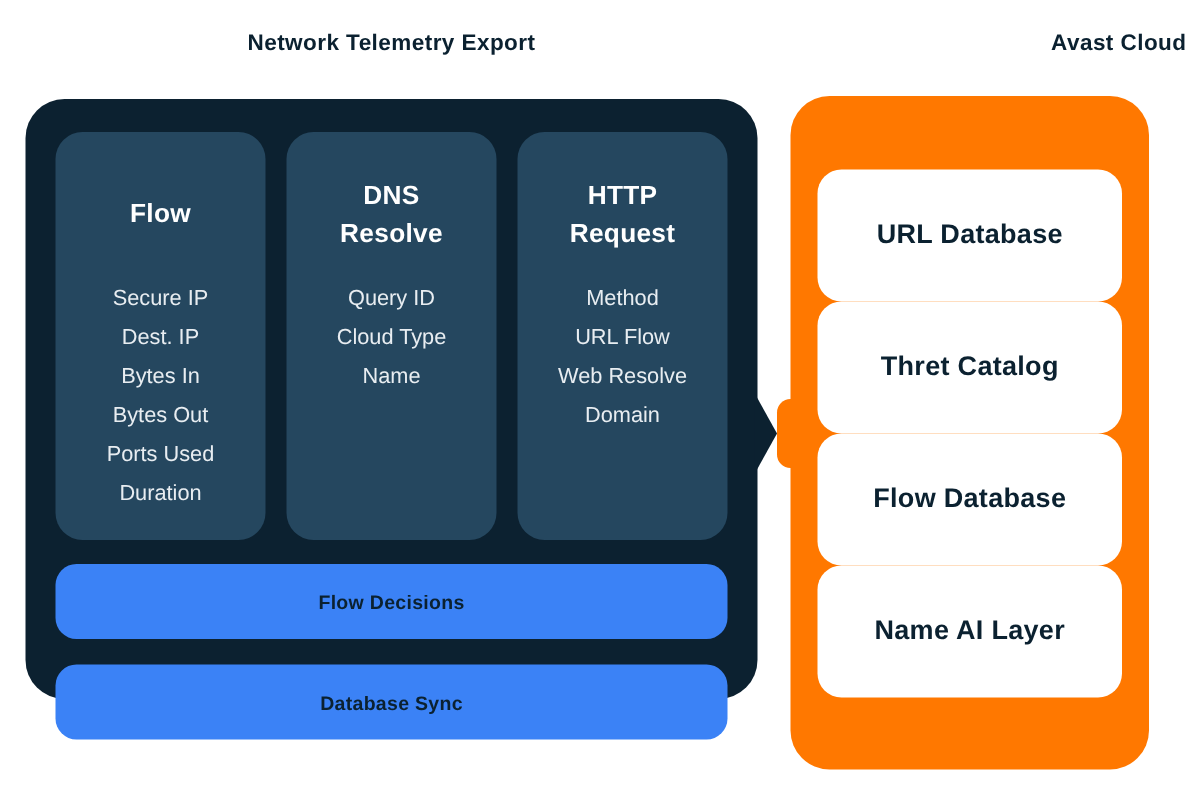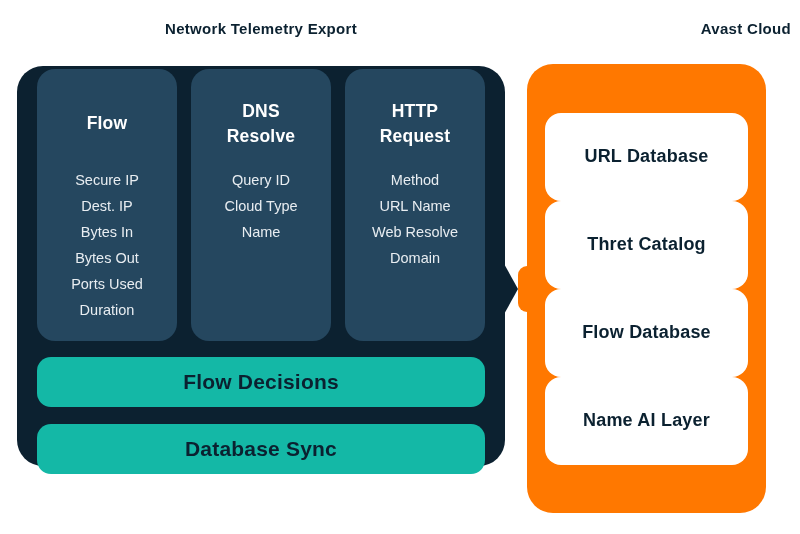--- a/index.html
+++ b/index.html
@@ -13,39 +13,39 @@
   .title {
     position:absolute; top:20px; text-align:center;
     font-size:15px; font-weight:bold; color:#0B2130; letter-spacing:0.3px;
   }
   .title-left  { left:17px;  width:488px; }
   .title-right { left:552px; width:239px;text-align:right; }
 
   
   .dark-panel {
     position:absolute; left:17px; top:66px; width:488px; height:400px;
-    background:#0C2130; border-radius:26px; padding:3px 20px;
+    background:#0C2130; border-radius:26px; padding:22px 20px;
   }
   .columns { display:flex; gap:14px; height:272px; }
   .column {
     flex:1; background:#25475F; border-radius:18px;
     text-align:center; padding:24px 8px 0;
   }
   .col-heading {
     min-height:62px; display:flex; align-items:center; justify-content:center;
     font-weight:bold; color:#ffffff; font-size:17.5px; line-height:1.45;
     max-width:100px; margin:0 auto; letter-spacing:0.2px;
   }
   .col-items { margin-top:12px; font-size:14.5px; color:#E8EDF1; line-height:26px; }
   .col-item  { max-width:106px; margin:0 auto; }
 
   .bar {
-    height:50px; background:#14b8a6; border-radius:14px;
+    height:50px; background:#3b82f6; border-radius:14px;
     display:flex; align-items:center; justify-content:center;
-    font-weight:bold; font-size:21px; color:#0B2130; letter-spacing:0.2px;text-align:right;
+    font-weight:bold; font-size:13px; color:#0B2130; letter-spacing:0.2px;text-align:right;
   }
   .bar1 { margin-top:16px; }
   .bar2 { margin-top:17px; }
 
   
   .orange-panel {
     position:absolute; left:527px; top:64px; width:239px; height:449px;
     background:#FF7800; border-radius:26px; padding:20px 18px;
     display:flex; flex-direction:column; justify-content:center;
   }
@@ -96,21 +96,21 @@
           <div class="col-item">Query ID</div>
           <div class="col-item">Cloud Type</div>
           <div class="col-item">Name</div>
         </div>
       </div>
 
       <div class="column">
         <div class="col-heading">HTTP Request</div>
         <div class="col-items">
           <div class="col-item">Method</div>
-          <div class="col-item">URL Name</div>
+          <div class="col-item">URL Flow</div>
           <div class="col-item">Web Resolve Domain</div>
         </div>
       </div>
 
     </div>
 
     <div class="bar bar1">Flow Decisions</div>
     <div class="bar bar2">Database Sync</div>
   </div>
 

